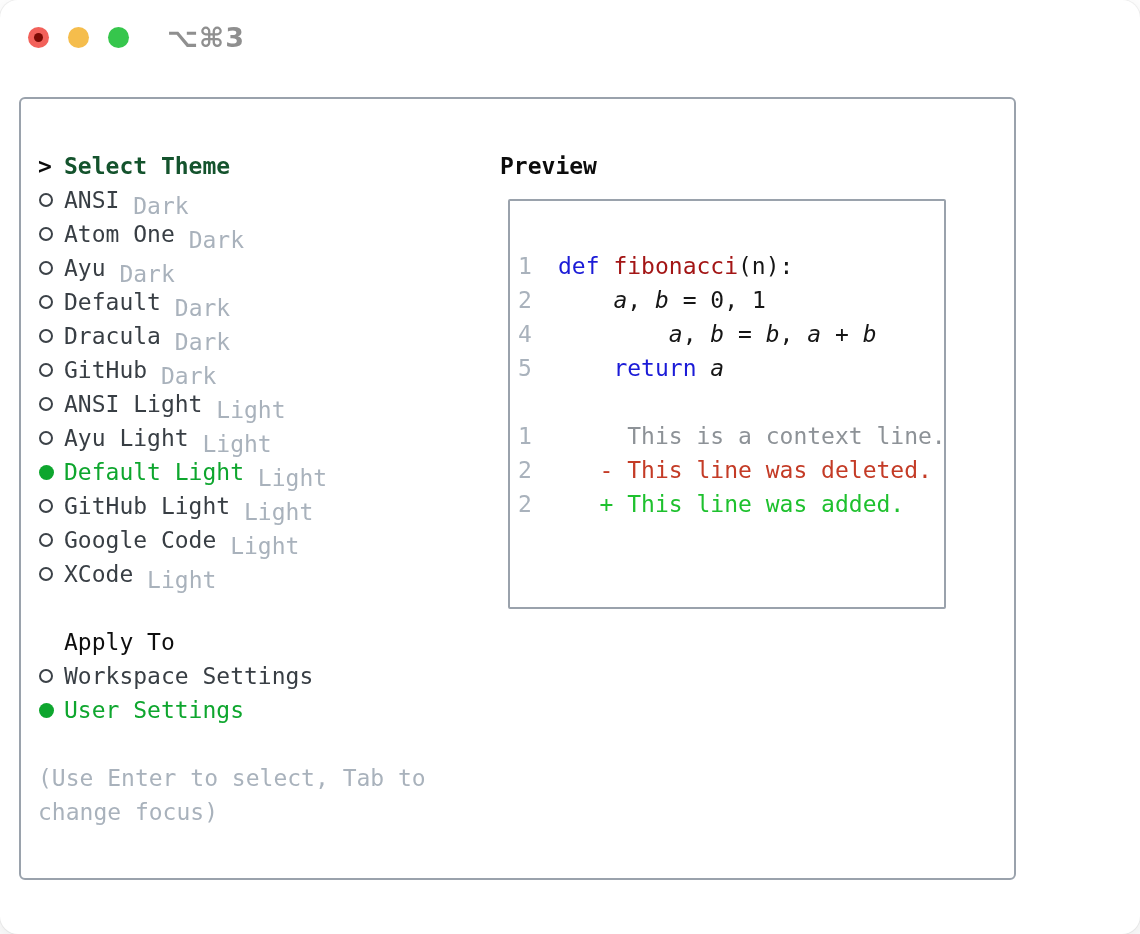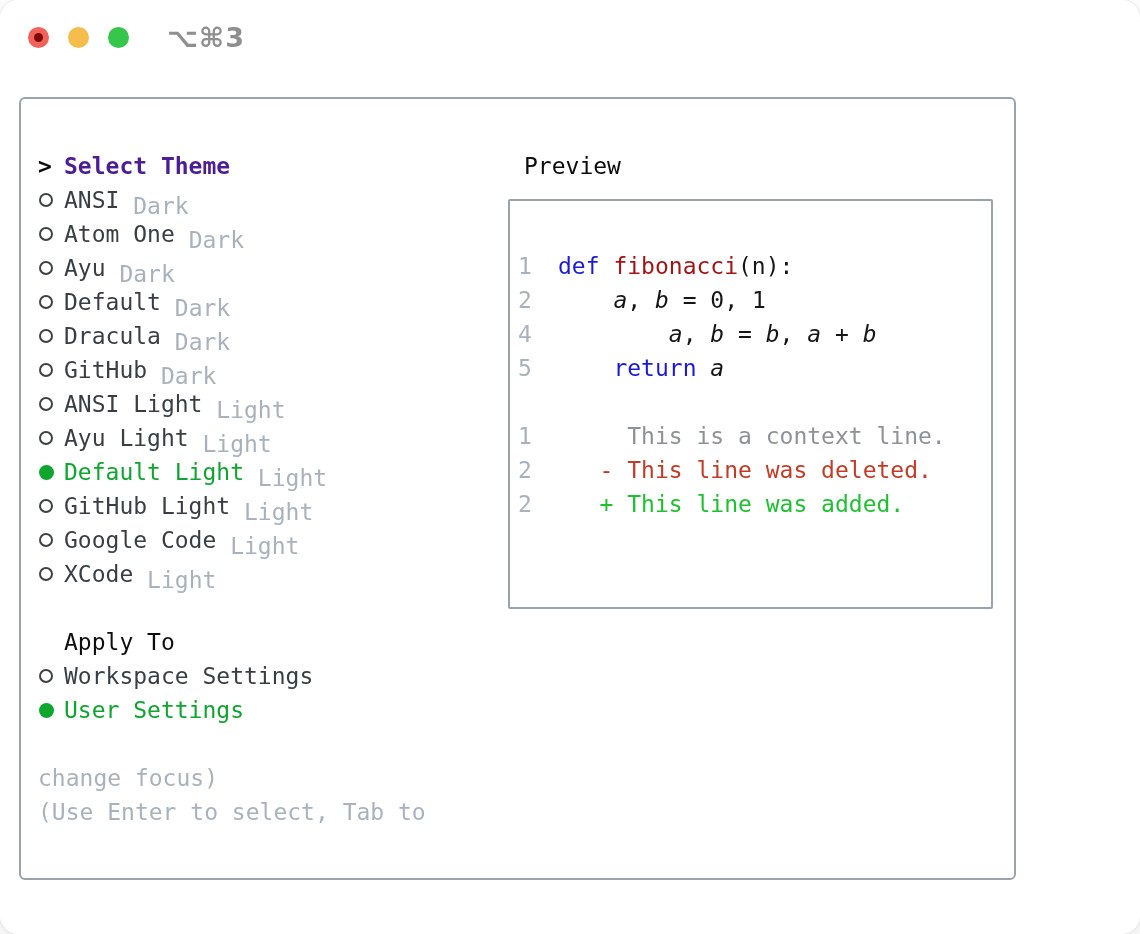--- a/index.html
+++ b/index.html
@@ -26,32 +26,32 @@
     border:2px solid var(--border,#9aa2ac); border-radius:6px; background:#fff; }
 
   
   .left-col { position:absolute; left:38px; top:149px; font-size:23px; line-height:34px; }
   .row { height:34px; white-space:pre; display:flex; align-items:center; }
   .marker { display:inline-flex; width:26px; flex:0 0 26px; align-items:center; }
   .arrow { font-weight:bold; color:#0c0c0c; }
   .circle { display:inline-block; width:14px; height:14px; margin-left:1px; border-radius:50%;
     border:2px solid #3c4248; background:transparent; }
   .circle.sel { border:none; width:15px; height:15px; background:var(--selected,#0ea62e); }
-  .hdr { font-weight:bold; color:#4c1d95; }
+  .hdr { font-weight:bold; color:#14532d; }
   .t-name { color:#383e44; }
   .t-name.sel { color:var(--selected,#0ea62e); }
   .t-variant { color:var(--muted,#a9b2bc);margin-top:12px; }
   .apply-hdr { color:#0e0e0e; }
   .help { color:var(--muted,#a9b2bc); }
   .blank { height:34px; }
 
   
-  .preview-hdr { position:absolute; left:524px; top:149px; height:34px; line-height:34px;
-    font-size:23px; font-weight:normal; color:#0c0c0c;text-align:right; }
-  .preview-box { position:absolute; left:508px; top:199px; width:485px; height:410px;
+  .preview-hdr { position:absolute; left:500px; top:149px; height:34px; line-height:34px;
+    font-size:23px; font-weight:bold; color:#0c0c0c;text-align:right; }
+  .preview-box { position:absolute; left:508px; top:199px; width:438px; height:410px;
     border:2px solid var(--border,#9aa2ac); border-radius:2px; background:#fff;
     padding:48px 0 0 8px; overflow:hidden; }
   .cline { white-space:pre; font-size:23px; line-height:34px; height:34px; }
   .gutter { display:inline-block; width:40px; color:var(--gutter,#a9b2bc); }
   .tk-plain { color:#161616; }
   .tk-kw { color:var(--kw,#1b1bd7); }
   .tk-fn { color:var(--fn,#a31515); }
   .tk-var { color:#161616; font-style:italic; }
   .tk-context { color:var(--context,#8d9297); }
   .tk-deleted { color:var(--deleted,#c43b26); }
@@ -138,22 +138,22 @@
     <span class="marker"><span class="circle"></span></span>
     <span class="t-name">Workspace Settings</span><span class="t-variant"></span>
   </div>
         <div class="row">
     <span class="marker"><span class="circle sel"></span></span>
     <span class="t-name sel">User Settings</span><span class="t-variant"></span>
   </div>
       </div>
     <div class="blank"></div>
     <div id="help-lines">
+        <div class="row help">(Use Enter to select, Tab to</div>
         <div class="row help">change focus)</div>
-        <div class="row help">(Use Enter to select, Tab to</div>
       </div>
   </div>
 
   <div class="preview-hdr">Preview</div>
 
   <div class="preview-box">
     <div id="code-lines">
         <div class="cline"><span class="gutter">1</span><span class="tk-kw">def </span><span class="tk-fn">fibonacci</span><span class="tk-plain">(n):</span></div>
         <div class="cline"><span class="gutter">2</span><span class="tk-plain">    </span><span class="tk-var">a</span><span class="tk-plain">, </span><span class="tk-var">b</span><span class="tk-plain"> = 0, 1</span></div>
         <div class="cline"><span class="gutter">4</span><span class="tk-plain">        </span><span class="tk-var">a</span><span class="tk-plain">, </span><span class="tk-var">b</span><span class="tk-plain"> = </span><span class="tk-var">b</span><span class="tk-plain">, </span><span class="tk-var">a</span><span class="tk-plain"> + </span><span class="tk-var">b</span></div>

